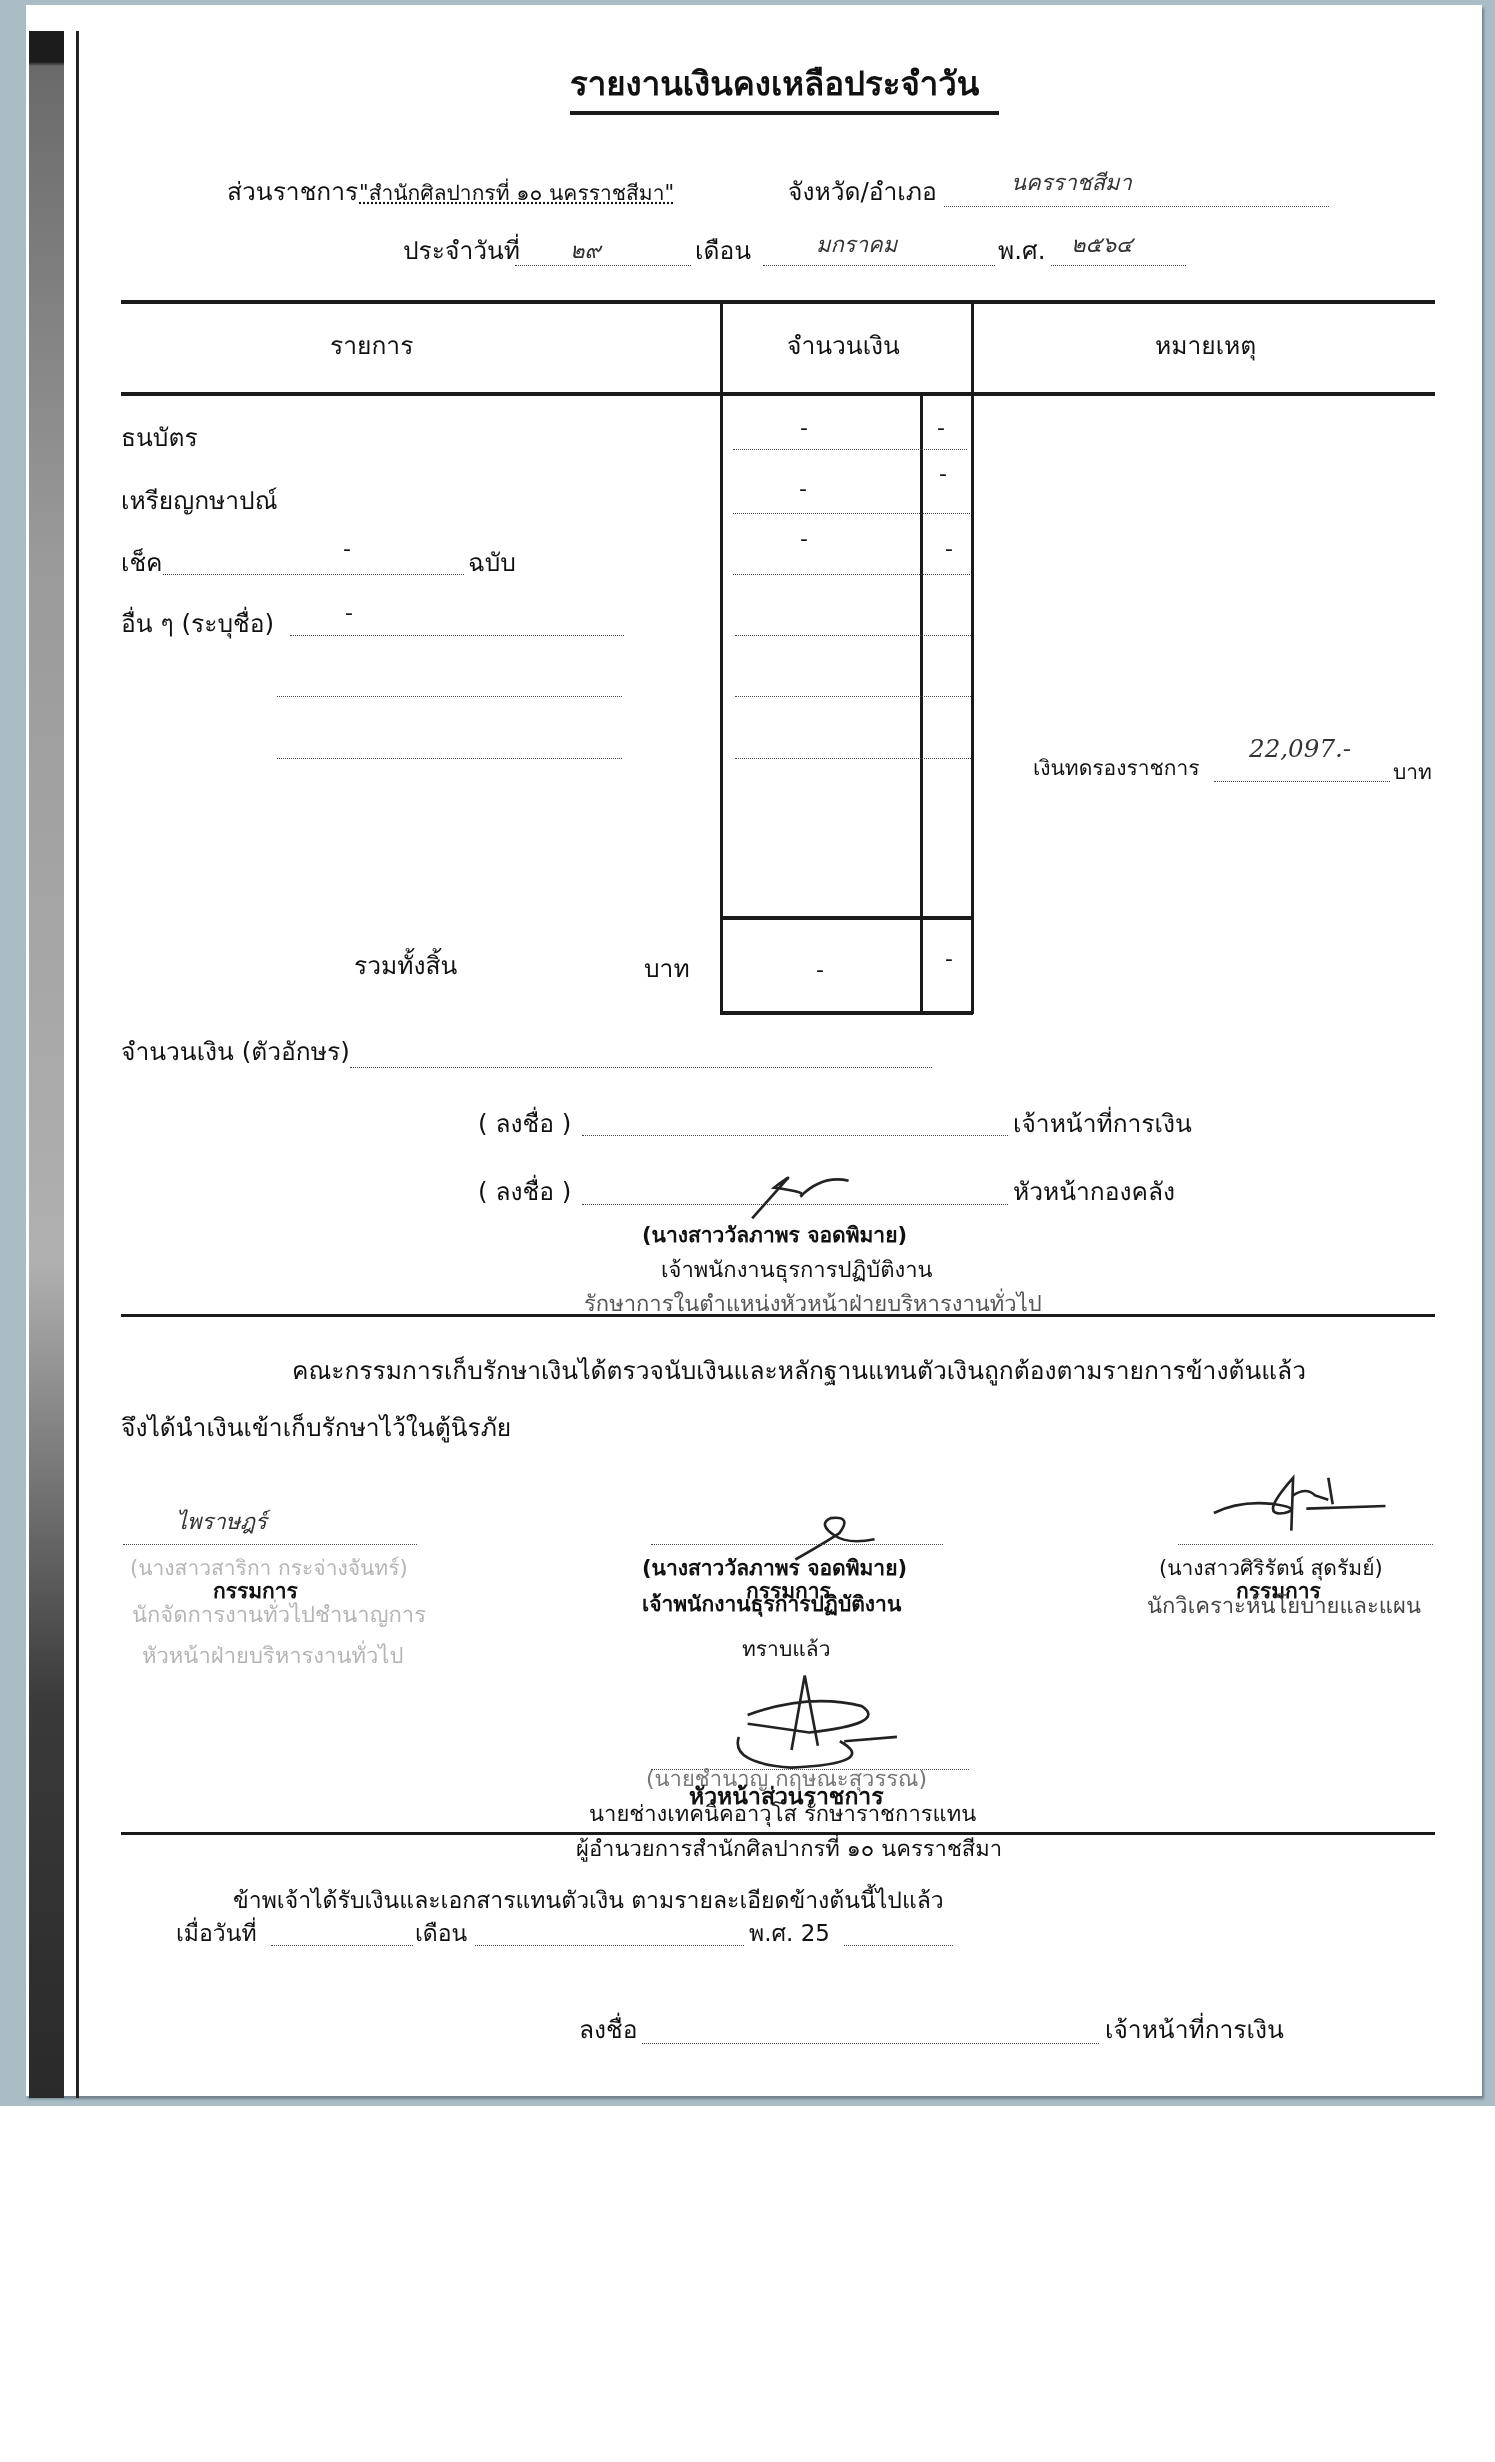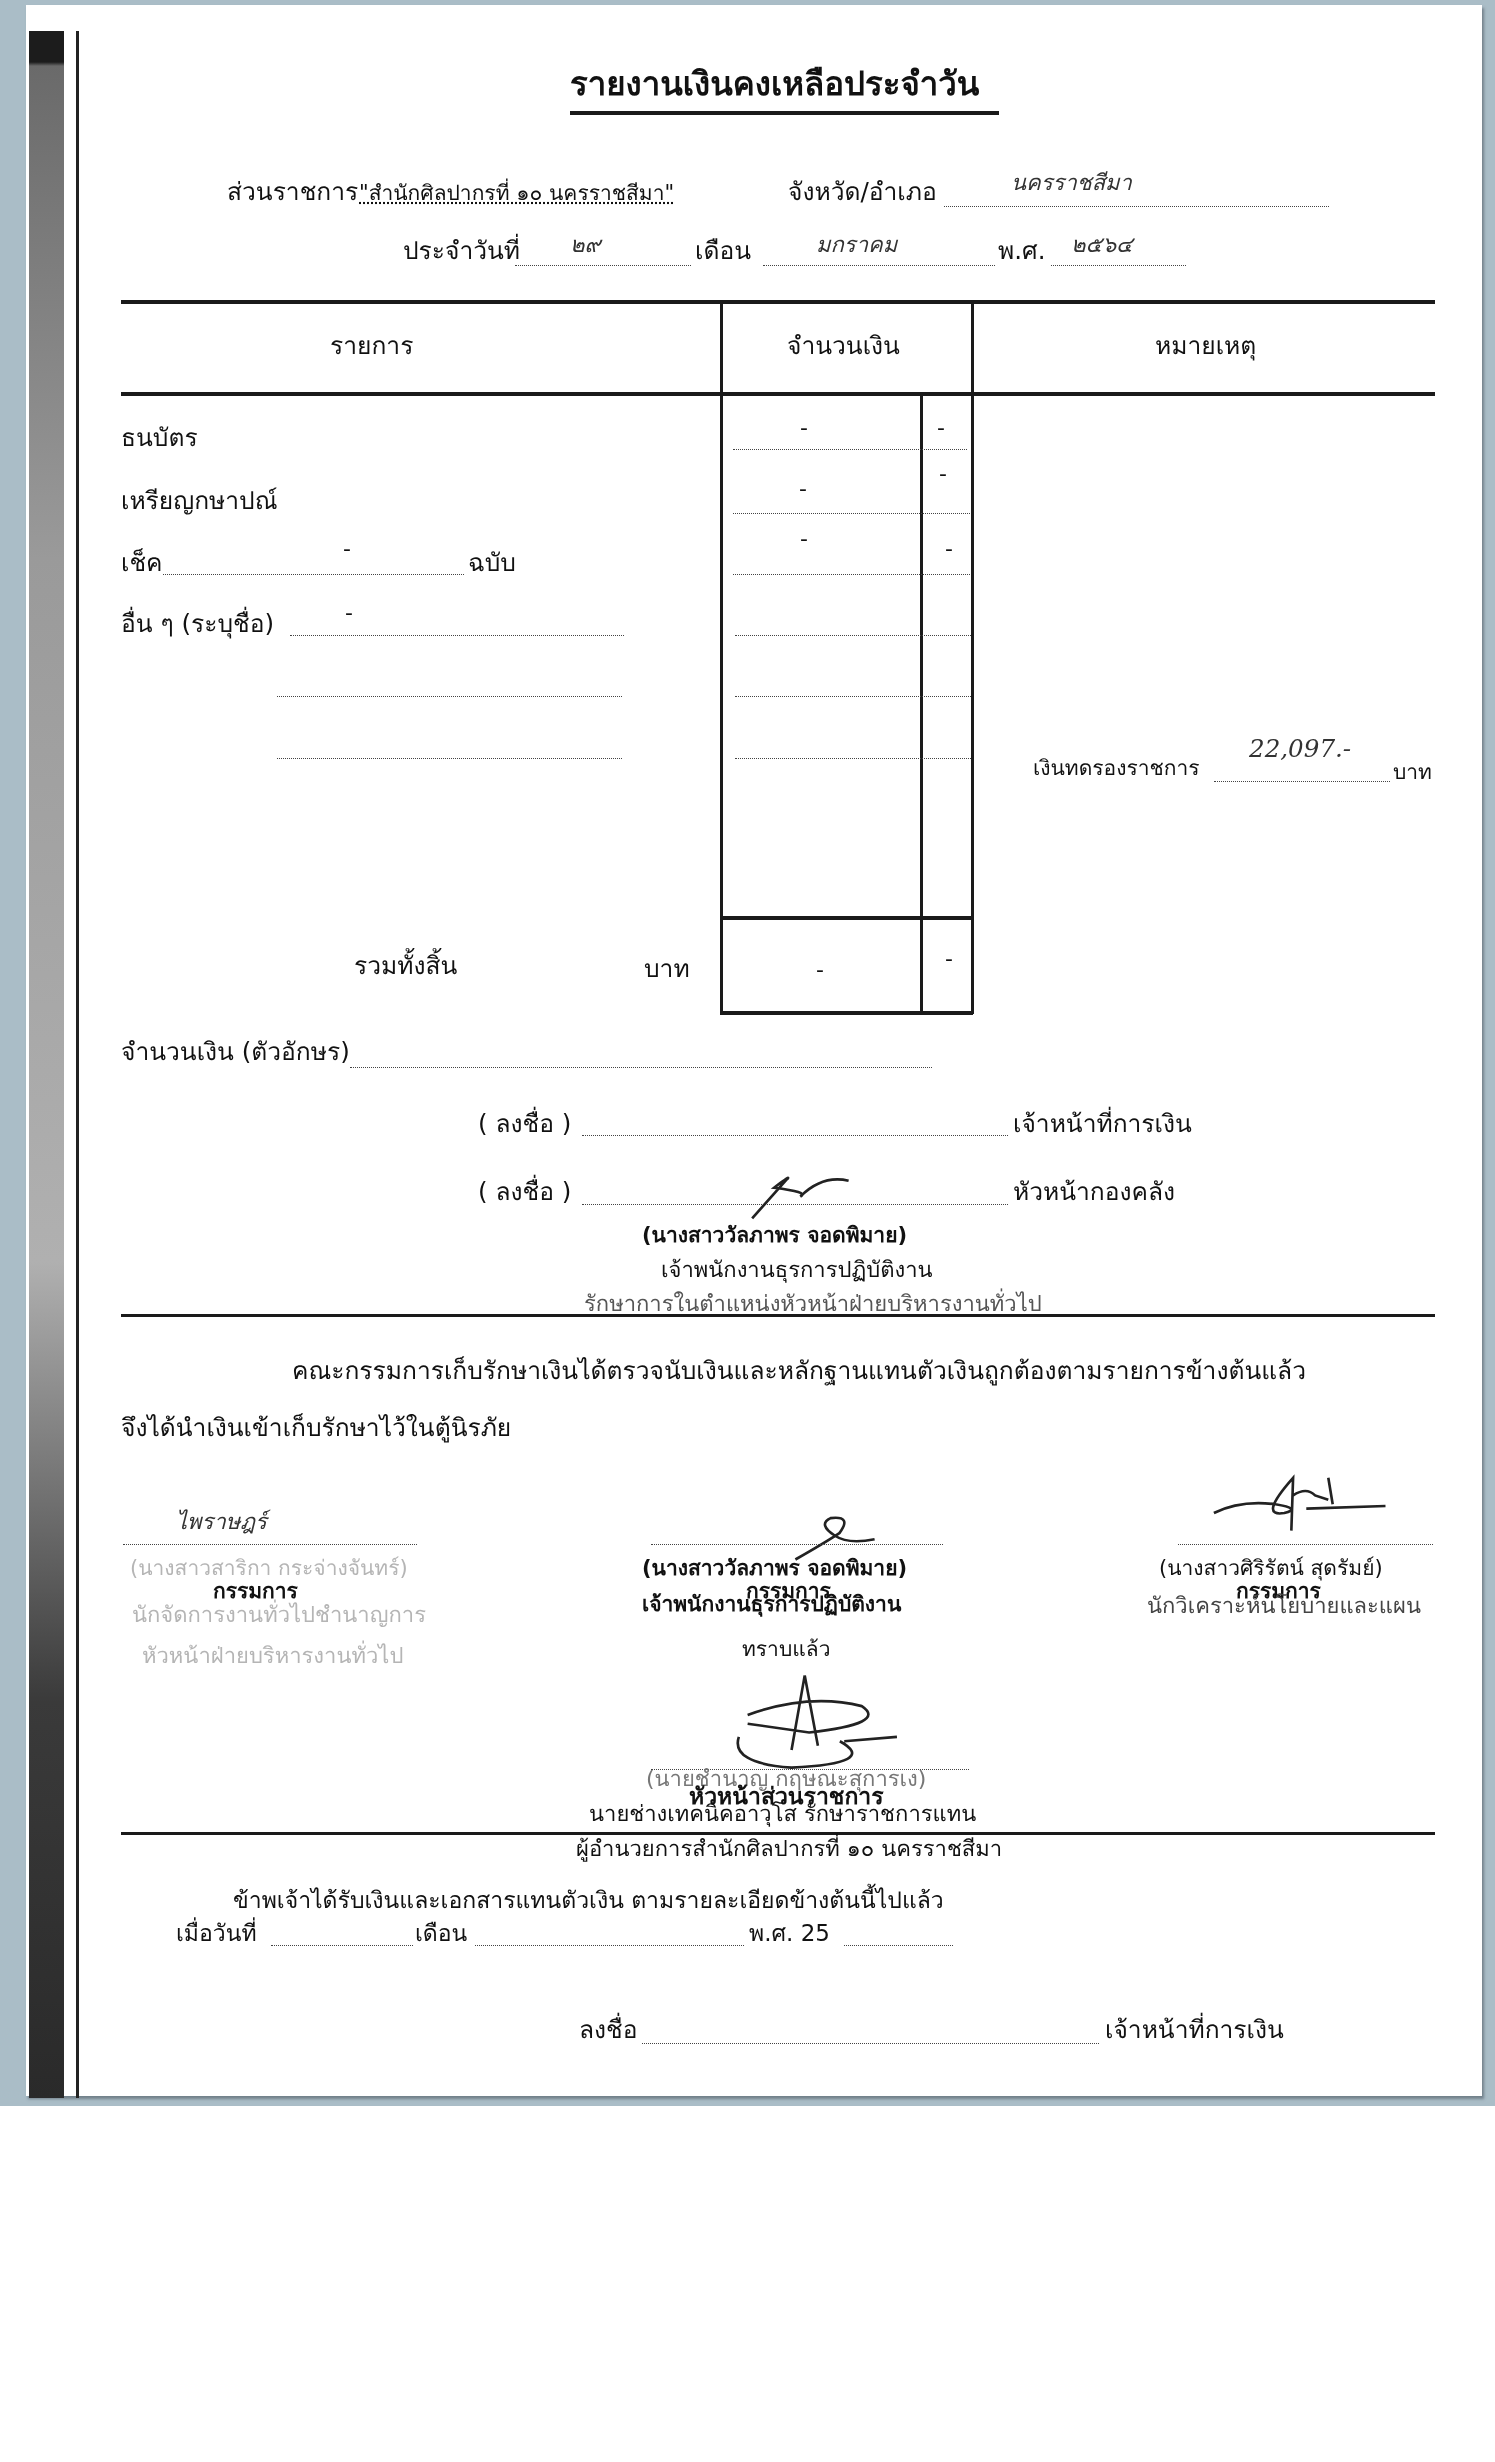--- a/index.html
+++ b/index.html
@@ -36,21 +36,21 @@
 <div class="hline" style="left:570px;top:111px;width:429px;height:4.4px;"></div>
 
 <div class="t f28" style="left:227px;top:180px;">ส่วนราชการ</div>
 <div class="t f24" style="left:359px;top:183px;text-decoration:underline dotted;">"สำนักศิลปากรที่ ๑๐ นครราชสีมา"</div>
 <div class="t f28" style="left:788px;top:180px;">จังหวัด/อำเภอ</div>
 <div class="dots" style="left:944px;top:206px;width:385px;"></div>
 <div class="t f22 hand" style="left:1011px;top:172px;">นครราชสีมา</div>
 
 <div class="t f28" style="left:382px;top:239px;margin-left:21px;">ประจำวันที่</div>
 <div class="dots" style="left:515px;top:265px;width:176px;"></div>
-<div class="t f22 hand" style="left:570px;top:234px;font-style:italic;">๒๙</div>
+<div class="t f22 hand" style="left:570px;top:240px;font-style:italic;">๒๙</div>
 <div class="t f28" style="left:695px;top:239px;">เดือน</div>
 <div class="dots" style="left:763px;top:265px;width:232px;"></div>
 <div class="t f22 hand" style="left:816px;top:234px;">มกราคม</div>
 <div class="t f28" style="left:998px;top:239px;">พ.ศ.</div>
 <div class="dots" style="left:1051px;top:265px;width:135px;"></div>
 <div class="t f22 hand" style="left:1071px;top:234px;">๒๕๖๔</div>
 
 <div class="hline" style="left:121px;top:300px;width:1314px;height:3.5px;"></div>
 <div class="hline" style="left:121px;top:392px;width:1314px;height:3.5px;"></div>
 <div class="vline" style="left:720px;top:300px;height:714px;"></div>
@@ -144,21 +144,21 @@
 </svg>
 <div class="dots" style="left:1178px;top:1544px;width:255px;"></div>
 <div class="t f24" style="left:1159px;top:1558px;">(นางสาวศิริรัตน์ สุดรัมย์)</div>
 <div class="t f24" style="left:1236px;top:1581px;font-weight:bold;">กรรมการ</div>
 <div class="t f22" style="left:1147px;top:1595px;color:#444;">นักวิเคราะห์นโยบายและแผน</div>
 
 <svg class="abs" style="left:721px;top:1671px;" width="185" height="101" viewBox="0 0 210 115">
   <path d="M95 5 L80 90 M95 5 L110 85 M30 50 Q100 25 160 40 Q190 60 100 70 L30 60 M20 75 Q10 105 80 110 Q180 105 135 80 M140 80 L200 75" fill="none" stroke="#222" stroke-width="3"></path>
 </svg>
 <div class="dots" style="left:651px;top:1769px;width:318px;"></div>
-<div class="t f22 faded" style="left:646px;top:1768px;color:#777;">(นายชำนาญ กฤษณะสุการเง)</div>
+<div class="t f22 faded" style="left:646px;top:1768px;color:#777;">(นายชำนาญ กฤษณะสุวรรณ)</div>
 <div class="t f26" style="left:689px;top:1785px;font-weight:bold;">หัวหน้าส่วนราชการ</div>
 <div class="t f22" style="left:589px;top:1803px;">นายช่างเทคนิคอาวุโส รักษาราชการแทน</div>
 <div class="hline" style="left:121px;top:1832px;width:1314px;height:2.6px;"></div>
 <div class="t f22" style="left:576px;top:1838px;">ผู้อำนวยการสำนักศิลปากรที่ ๑๐ นครราชสีมา</div>
 
 <div class="t f26" style="left:233px;top:1864px;margin-top:25px;">ข้าพเจ้าได้รับเงินและเอกสารแทนตัวเงิน ตามรายละเอียดข้างต้นนี้ไปแล้ว</div>
 <div class="t f26" style="left:176px;top:1922px;">เมื่อวันที่</div>
 <div class="dots" style="left:271px;top:1945px;width:142px;"></div>
 <div class="t f26" style="left:415px;top:1922px;">เดือน</div>
 <div class="dots" style="left:475px;top:1945px;width:269px;"></div>

